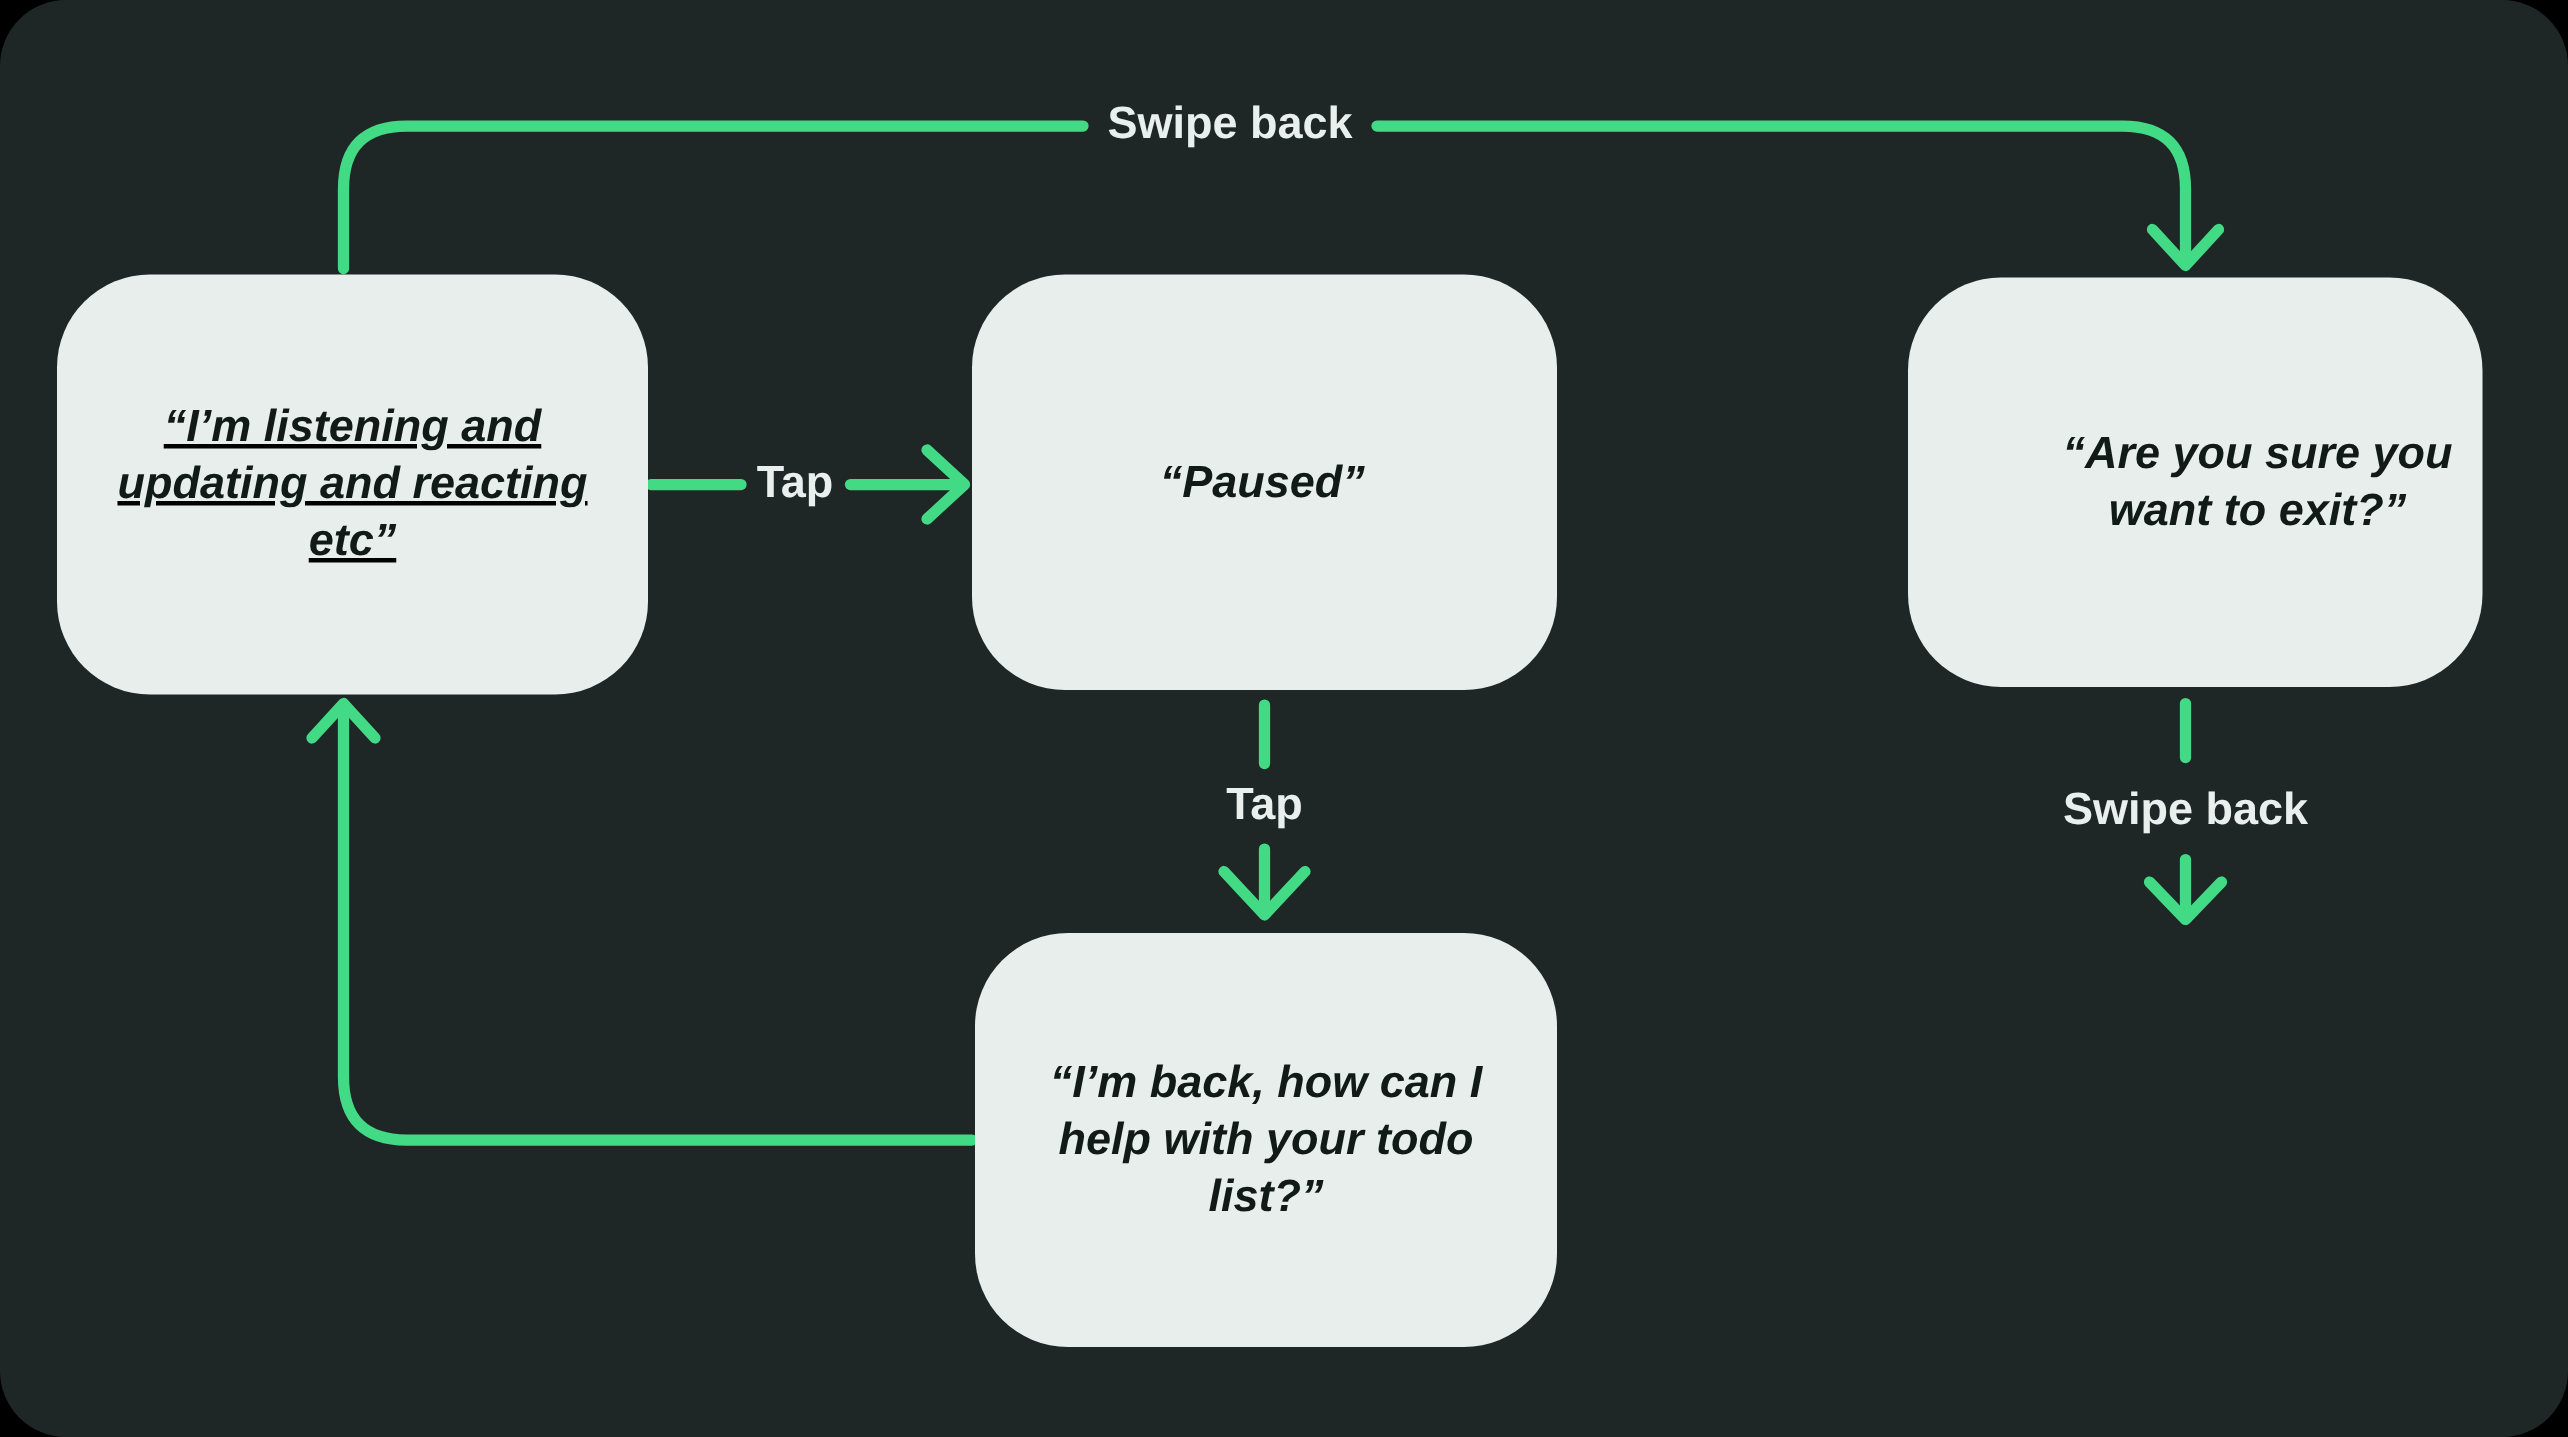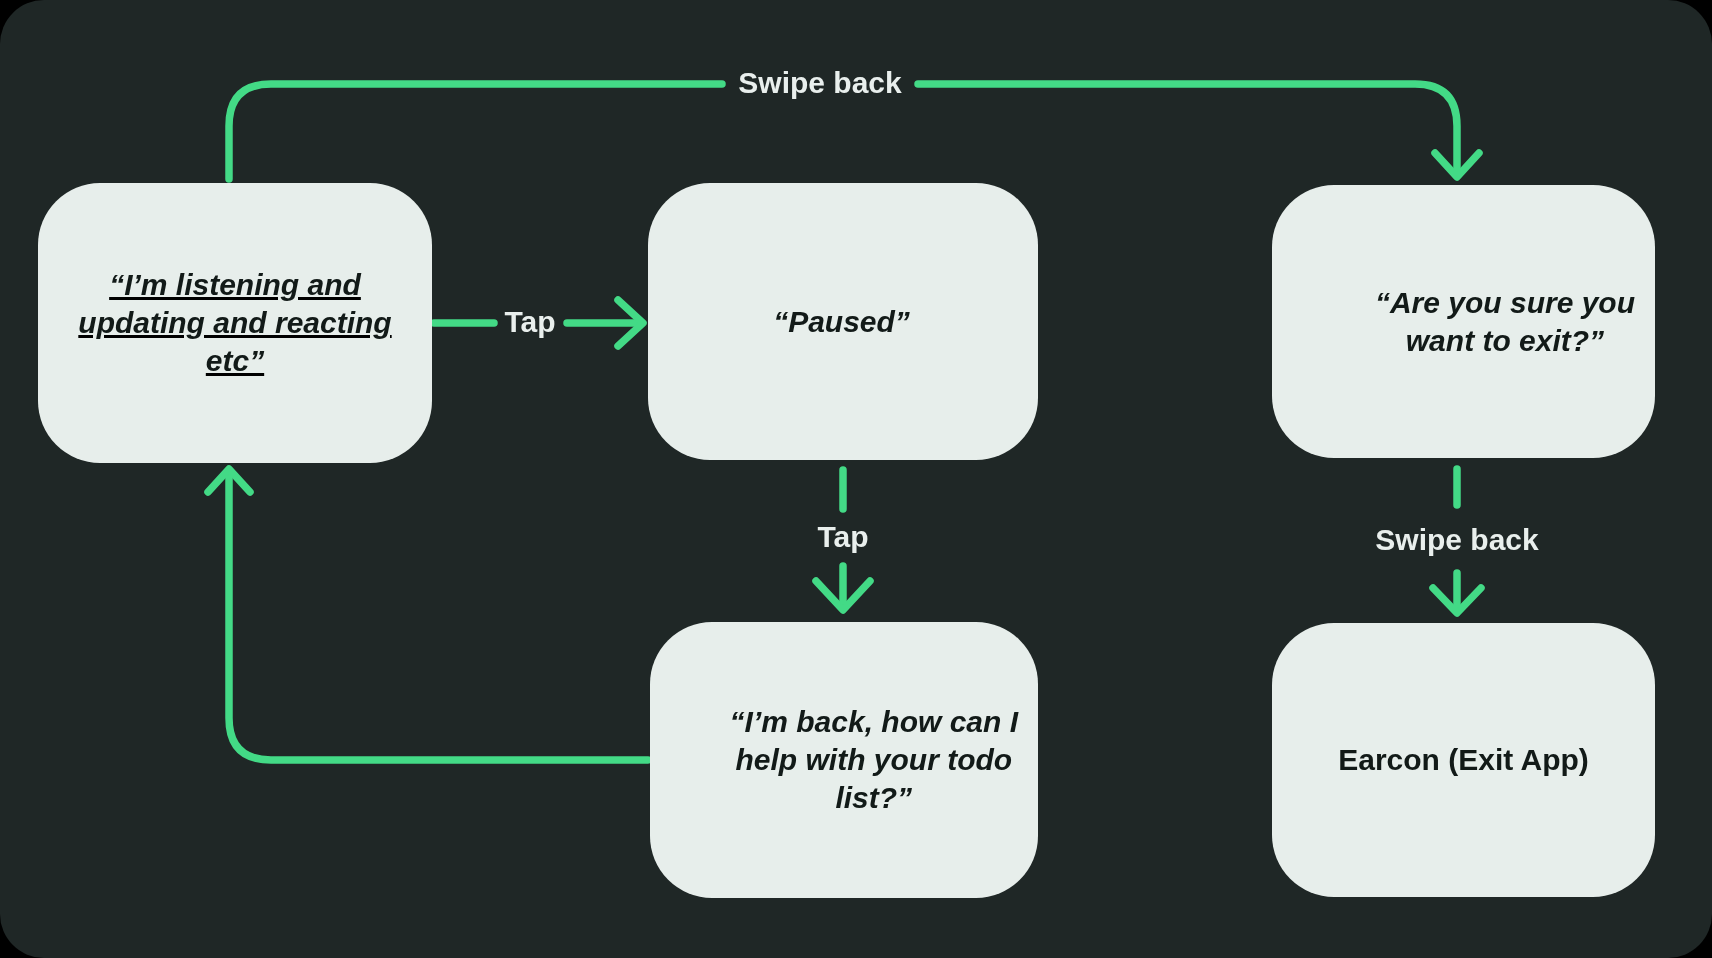--- a/index.html
+++ b/index.html
@@ -42,21 +42,21 @@
     font-weight:bold;
     font-size:30px;
     line-height:1.26;
     color:var(--node_text);
     white-space:pre-line;
   }
   .quote .node-text{font-style:italic;}
   #node-listening{left:38px;top:183px;width:394px;height:280px;text-decoration:underline;}
   #node-paused{left:648px;top:183px;width:390px;height:277px;padding-left:17px;}
   #node-exit-confirm{left:1272px;top:185px;width:383px;height:273px;justify-content:flex-end;}
-  #node-im-back{left:650px;top:622px;width:388px;height:276px;justify-content:flex-end;}
+  #node-im-back{left:650px;top:622px;width:388px;height:276px;}
   #node-earcon{left:1272px;top:623px;width:383px;height:274px;}
   .edge-label{
     position:absolute;
     transform:translate(-50%,-50%);
     font-weight:bold;
     font-size:30px;
     color:var(--label_text);
     white-space:nowrap;
   }
   #label-swipe-back-top{left:820px;top:83px;}
@@ -105,22 +105,19 @@
     <span class="node-text">“Are you sure you
 want to exit?”</span>
   </div>
 
   <div class="node quote" id="node-im-back">
     <span class="node-text">“I’m back, how can I
 help with your todo
 list?”</span>
   </div>
 
-  <div class="node" id="node-earcon">
-    <span class="node-text">Earcon (Exit App)</span>
-  </div>
 
   <div class="edge-label" id="label-swipe-back-top">Swipe back</div>
   <div class="edge-label" id="label-tap-h">Tap</div>
   <div class="edge-label" id="label-tap-v">Tap</div>
   <div class="edge-label" id="label-swipe-back-right">Swipe back</div>
 
 </div>
 
 </body></html>

